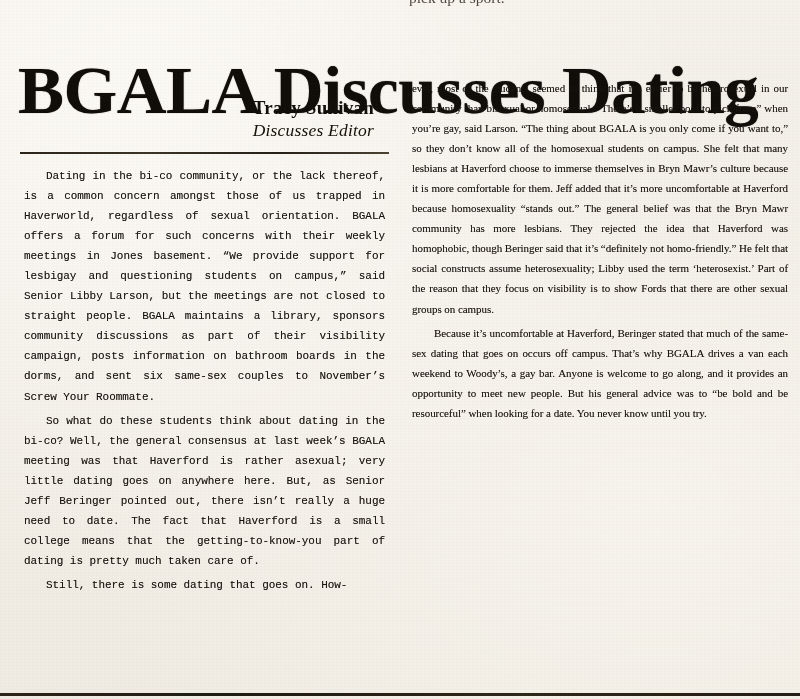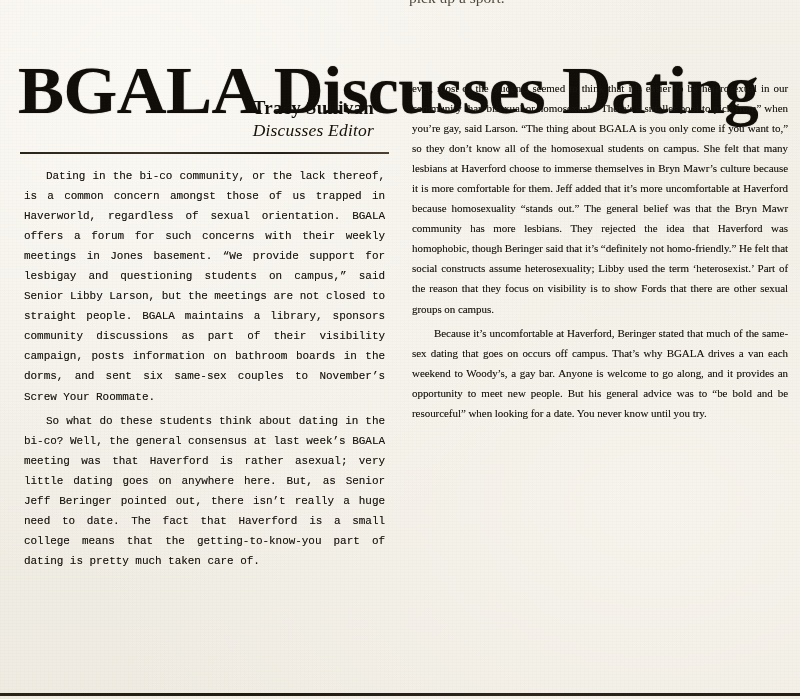--- a/index.html
+++ b/index.html
@@ -149,20 +149,21 @@
 
   <div class="byline-block">
     <div class="byline-name">Tracy Sullivan</div>
     <div class="byline-role">Discusses Editor</div>
   </div>
   <div class="rule rule-byline"></div>
 
   <div class="body-left">
     <p>Dating in the bi-co community, or the lack thereof, is a common concern amongst those of us trapped in Haverworld, regardless of sexual orientation. BGALA offers a forum for such concerns with their weekly meetings in Jones basement. “We provide support for lesbigay and questioning students on campus,” said Senior Libby Larson, but the meetings are not closed to straight people. BGALA maintains a library, sponsors community discussions as part of their visibility campaign, posts information on bathroom boards in the dorms, and sent six same-sex couples to November’s Screw Your Roommate.</p>
     <p>So what do these students think about dating in the bi-co? Well, the general consensus at last week’s BGALA meeting was that Haverford is rather asexual; very little dating goes on anywhere here. But, as Senior Jeff Beringer pointed out, there isn’t really a huge need to date. The fact that Haverford is a small college means that the getting-to-know-you part of dating is pretty much taken care of.</p>
+    <p>Still, there is some dating that goes on. How-</p>
   </div>
 
   <div class="body-right">
     <p>ever, most of the students seemed to think that it’s easier to be heterosexual in our community than bisexual or homosexual. “There’s a smaller pool to pick from” when you’re gay, said Larson. “The thing about BGALA is you only come if you want to,” so they don’t know all of the homosexual students on campus. She felt that many lesbians at Haverford choose to immerse themselves in Bryn Mawr’s culture because it is more comfortable for them. Jeff added that it’s more uncomfortable at Haverford because homosexuality “stands out.” The general belief was that the Bryn Mawr community has more lesbians. They rejected the idea that Haverford was homophobic, though Beringer said that it’s “definitely not homo-friendly.” He felt that social constructs assume heterosexuality; Libby used the term ‘heterosexist.’ Part of the reason that they focus on visibility is to show Fords that there are other sexual groups on campus.</p>
     <p>Because it’s uncomfortable at Haverford, Beringer stated that much of the same-sex dating that goes on occurs off campus. That’s why BGALA drives a van each weekend to Woody’s, a gay bar. Anyone is welcome to go along, and it provides an opportunity to meet new people. But his general advice was to “be bold and be resourceful” when looking for a date. You never know until you try.</p>
   </div>
 
   <div class="rule rule-bottom"></div>
 
 </div>

